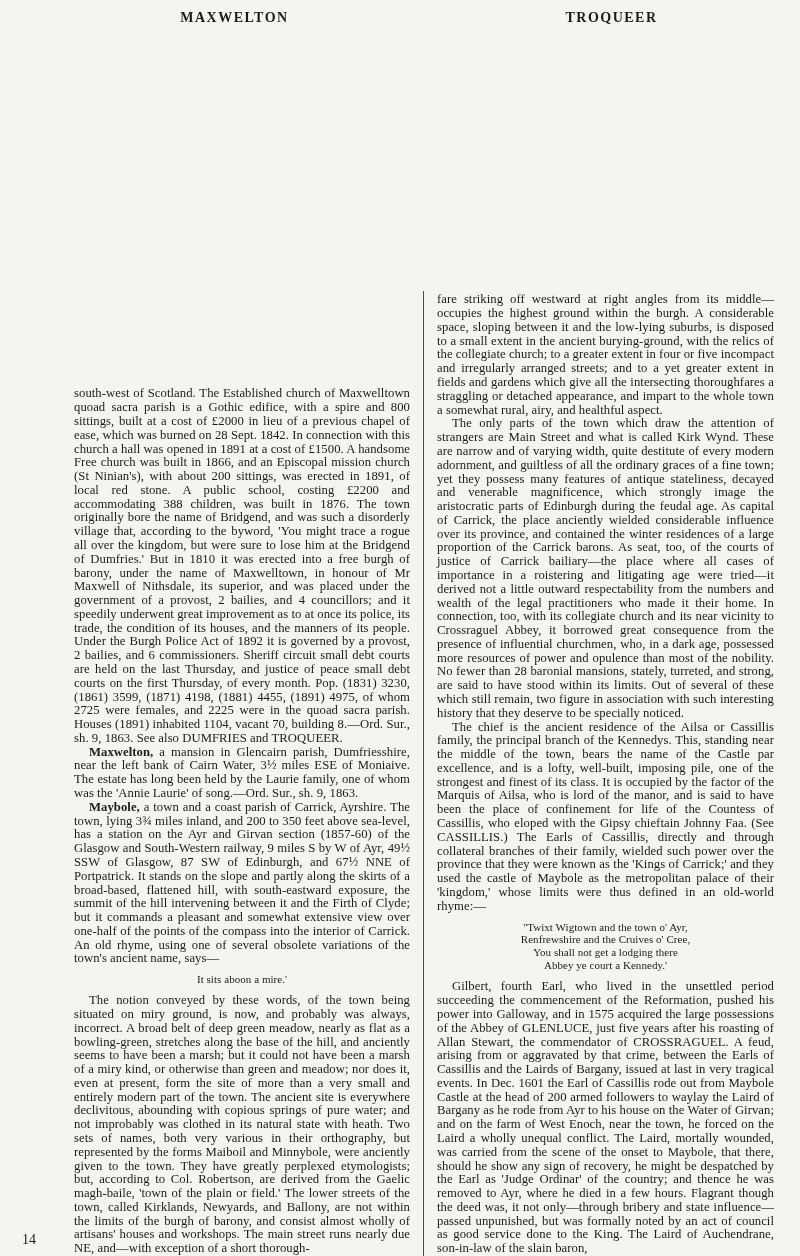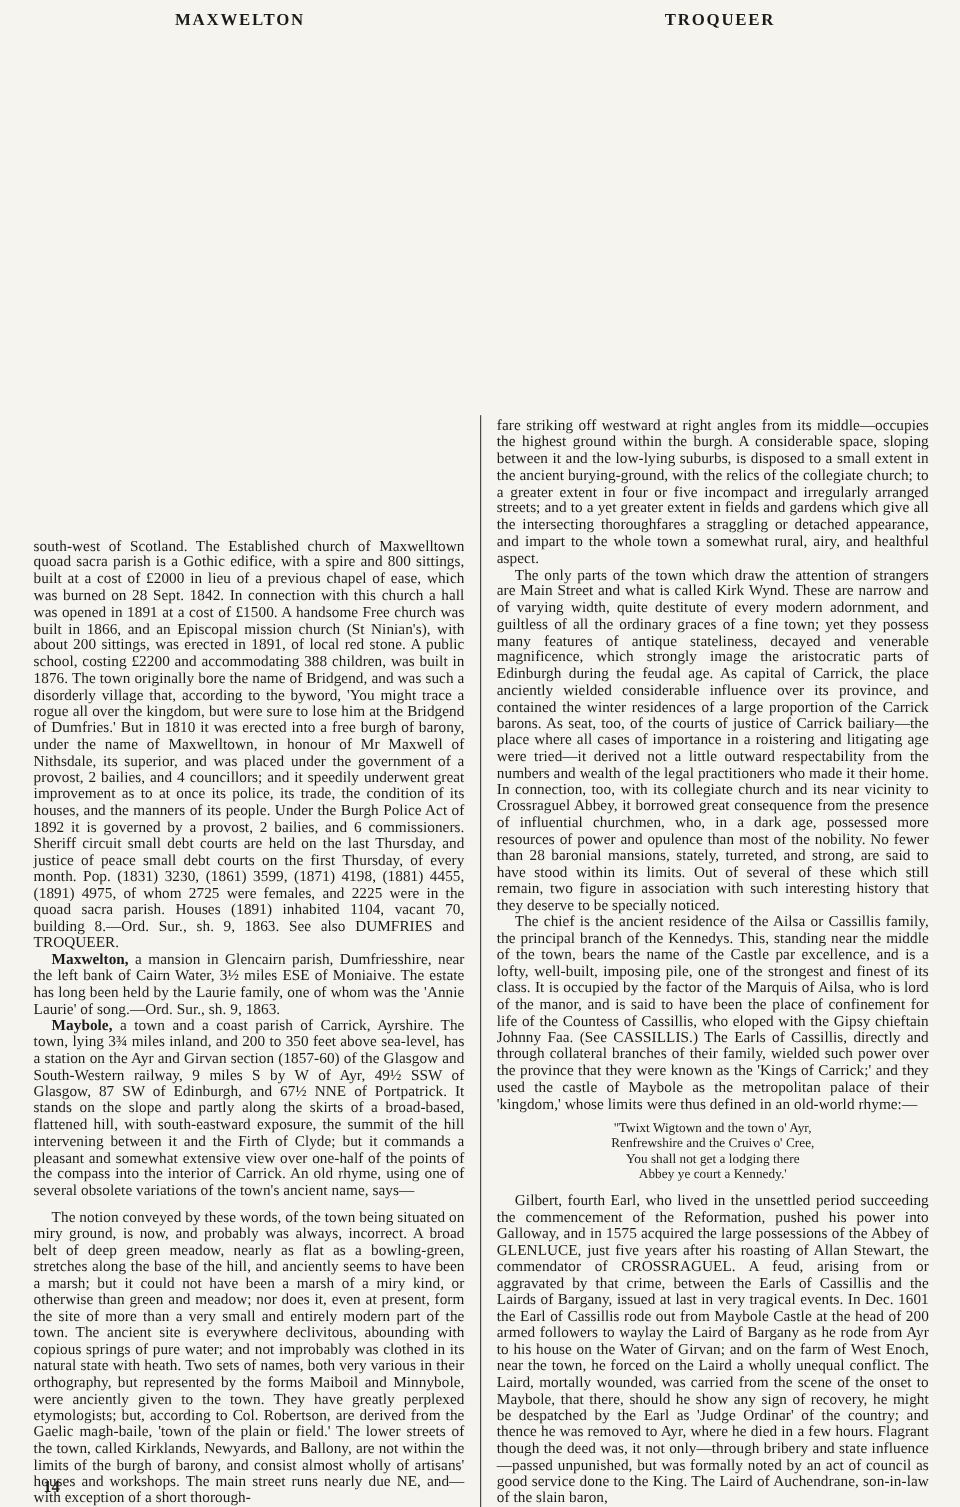--- a/index.html
+++ b/index.html
@@ -10,20 +10,21 @@
   .page {
     position: relative;
     width: 800px;
     height: 1256px;
     margin: 0 auto;
     background: #f5f4ef;
     color: #1b1b1b;
     font-family: "Liberation Serif", "DejaVu Serif", serif;
     overflow: hidden;
     box-sizing: border-box;
+    padding-left: 46px;
   }
   .running-heads {
     display: flex;
     padding-top: 10px;
     height: 24px;
   }
   .running-head {
     width: 50%;
     text-align: center;
     font-weight: bold;
@@ -62,42 +63,43 @@
   }
   .verse {
     text-align: center;
     font-size: 11px;
     line-height: 1.18;
     margin: 7px 0 8px;
     text-indent: 0;
   }
   .page-number {
     position: absolute;
-    left: 36px;
+    left: 22px;
     bottom: 8px;
-    font-weight: bold;
+    font-weight: normal;
     font-size: 14px;
   }
 </style>
 </head>
 <body>
 
 <div class="page">
 
   <div class="running-heads">
     <div class="running-head">MAXWELTON</div>
     <div class="running-head">TROQUEER</div>
   </div>
 
   <div class="columns">
     <div class="column left">
         <p class="para no-indent">south-west of Scotland. The Established church of Maxwelltown quoad sacra parish is a Gothic edifice, with a spire and 800 sittings, built at a cost of £2000 in lieu of a previous chapel of ease, which was burned on 28 Sept. 1842. In connection with this church a hall was opened in 1891 at a cost of £1500. A handsome Free church was built in 1866, and an Episcopal mission church (St Ninian's), with about 200 sittings, was erected in 1891, of local red stone. A public school, costing £2200 and accommodating 388 children, was built in 1876. The town originally bore the name of Bridgend, and was such a disorderly village that, according to the byword, 'You might trace a rogue all over the kingdom, but were sure to lose him at the Bridgend of Dumfries.' But in 1810 it was erected into a free burgh of barony, under the name of Maxwelltown, in honour of Mr Maxwell of Nithsdale, its superior, and was placed under the government of a provost, 2 bailies, and 4 councillors; and it speedily underwent great improvement as to at once its police, its trade, the condition of its houses, and the manners of its people. Under the Burgh Police Act of 1892 it is governed by a provost, 2 bailies, and 6 commissioners. Sheriff circuit small debt courts are held on the last Thursday, and justice of peace small debt courts on the first Thursday, of every month. Pop. (1831) 3230, (1861) 3599, (1871) 4198, (1881) 4455, (1891) 4975, of whom 2725 were females, and 2225 were in the quoad sacra parish. Houses (1891) inhabited 1104, vacant 70, building 8.—Ord. Sur., sh. 9, 1863. See also DUMFRIES and TROQUEER.</p>
         <p class="para"><strong>Maxwelton,</strong> a mansion in Glencairn parish, Dumfriesshire, near the left bank of Cairn Water, 3½ miles ESE of Moniaive. The estate has long been held by the Laurie family, one of whom was the 'Annie Laurie' of song.—Ord. Sur., sh. 9, 1863.</p>
         <p class="para"><strong>Maybole,</strong> a town and a coast parish of Carrick, Ayrshire. The town, lying 3¾ miles inland, and 200 to 350 feet above sea-level, has a station on the Ayr and Girvan section (1857-60) of the Glasgow and South-Western railway, 9 miles S by W of Ayr, 49½ SSW of Glasgow, 87 SW of Edinburgh, and 67½ NNE of Portpatrick. It stands on the slope and partly along the skirts of a broad-based, flattened hill, with south-eastward exposure, the summit of the hill intervening between it and the Firth of Clyde; but it commands a pleasant and somewhat extensive view over one-half of the points of the compass into the interior of Carrick. An old rhyme, using one of several obsolete variations of the town's ancient name, says—</p>
         <div class="verse">
+          <div>It sits aboon a mire.'</div>
         </div>
         <p class="para">The notion conveyed by these words, of the town being situated on miry ground, is now, and probably was always, incorrect. A broad belt of deep green meadow, nearly as flat as a bowling-green, stretches along the base of the hill, and anciently seems to have been a marsh; but it could not have been a marsh of a miry kind, or otherwise than green and meadow; nor does it, even at present, form the site of more than a very small and entirely modern part of the town. The ancient site is everywhere declivitous, abounding with copious springs of pure water; and not improbably was clothed in its natural state with heath. Two sets of names, both very various in their orthography, but represented by the forms Maiboil and Minnybole, were anciently given to the town. They have greatly perplexed etymologists; but, according to Col. Robertson, are derived from the Gaelic magh-baile, 'town of the plain or field.' The lower streets of the town, called Kirklands, Newyards, and Ballony, are not within the limits of the burgh of barony, and consist almost wholly of artisans' houses and workshops. The main street runs nearly due NE, and—with exception of a short thorough-</p>
       </div>
     <div class="column right">
         <p class="para no-indent">fare striking off westward at right angles from its middle—occupies the highest ground within the burgh. A considerable space, sloping between it and the low-lying suburbs, is disposed to a small extent in the ancient burying-ground, with the relics of the collegiate church; to a greater extent in four or five incompact and irregularly arranged streets; and to a yet greater extent in fields and gardens which give all the intersecting thoroughfares a straggling or detached appearance, and impart to the whole town a somewhat rural, airy, and healthful aspect.</p>
         <p class="para">The only parts of the town which draw the attention of strangers are Main Street and what is called Kirk Wynd. These are narrow and of varying width, quite destitute of every modern adornment, and guiltless of all the ordinary graces of a fine town; yet they possess many features of antique stateliness, decayed and venerable magnificence, which strongly image the aristocratic parts of Edinburgh during the feudal age. As capital of Carrick, the place anciently wielded considerable influence over its province, and contained the winter residences of a large proportion of the Carrick barons. As seat, too, of the courts of justice of Carrick bailiary—the place where all cases of importance in a roistering and litigating age were tried—it derived not a little outward respectability from the numbers and wealth of the legal practitioners who made it their home. In connection, too, with its collegiate church and its near vicinity to Crossraguel Abbey, it borrowed great consequence from the presence of influential churchmen, who, in a dark age, possessed more resources of power and opulence than most of the nobility. No fewer than 28 baronial mansions, stately, turreted, and strong, are said to have stood within its limits. Out of several of these which still remain, two figure in association with such interesting history that they deserve to be specially noticed.</p>
         <p class="para">The chief is the ancient residence of the Ailsa or Cassillis family, the principal branch of the Kennedys. This, standing near the middle of the town, bears the name of the Castle par excellence, and is a lofty, well-built, imposing pile, one of the strongest and finest of its class. It is occupied by the factor of the Marquis of Ailsa, who is lord of the manor, and is said to have been the place of confinement for life of the Countess of Cassillis, who eloped with the Gipsy chieftain Johnny Faa. (See CASSILLIS.) The Earls of Cassillis, directly and through collateral branches of their family, wielded such power over the province that they were known as the 'Kings of Carrick;' and they used the castle of Maybole as the metropolitan palace of their 'kingdom,' whose limits were thus defined in an old-world rhyme:—</p>
         <div class="verse">
           <div>''Twixt Wigtown and the town o' Ayr,</div>
           <div>Renfrewshire and the Cruives o' Cree,</div>

